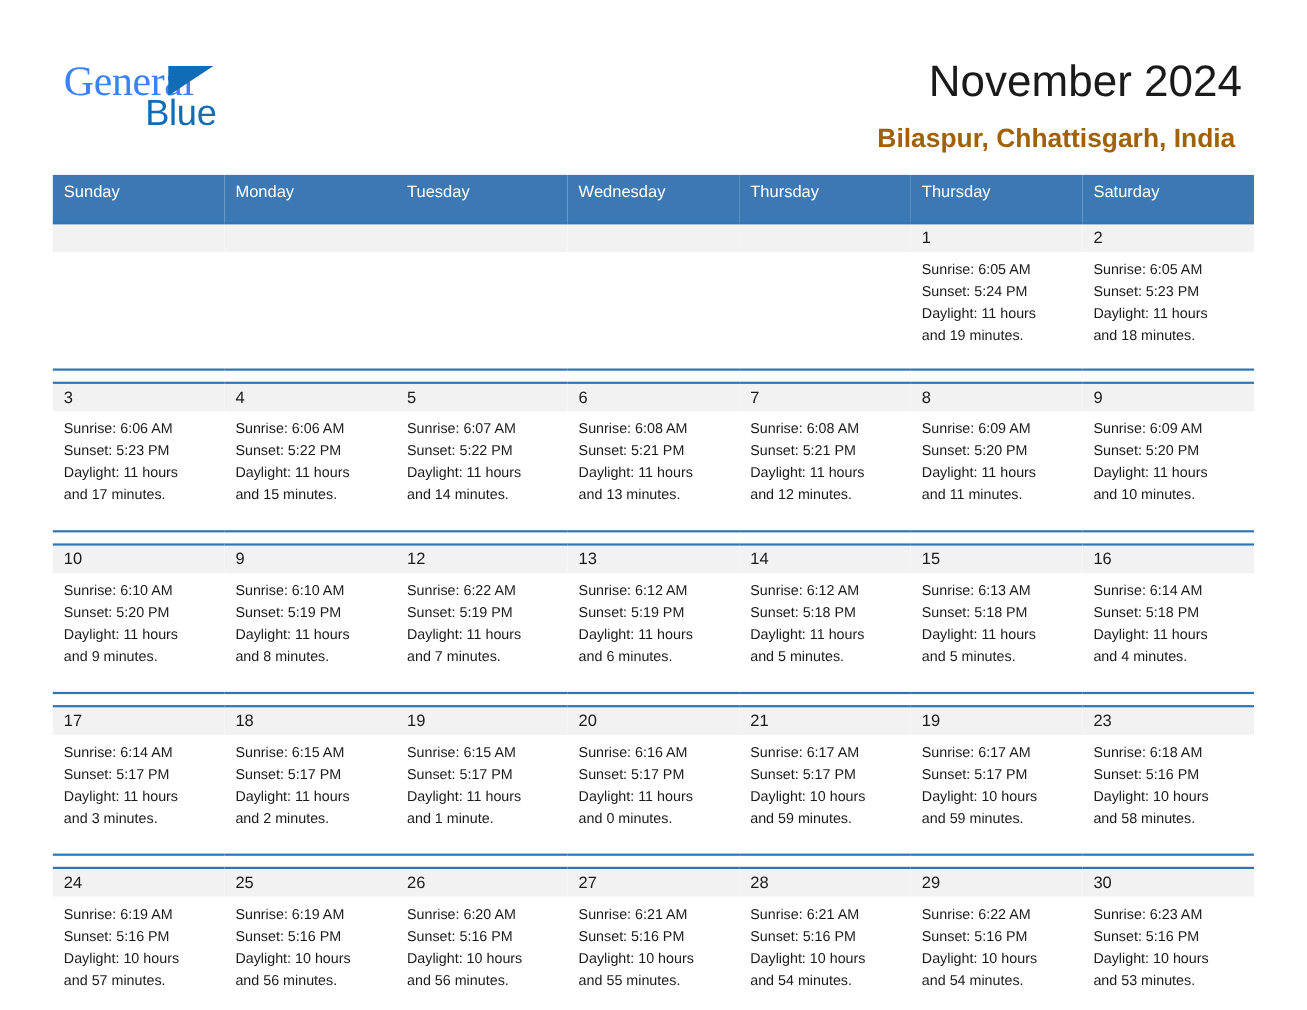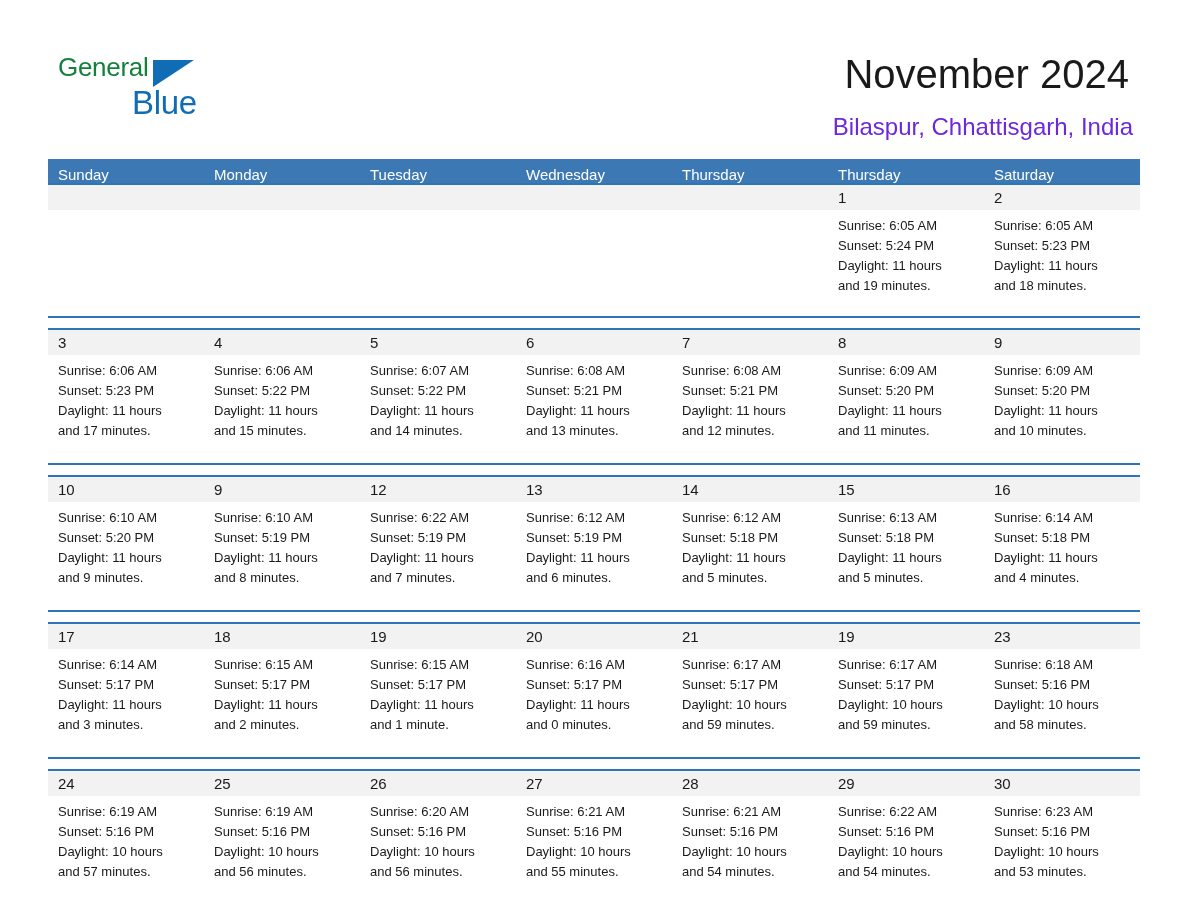--- a/index.html
+++ b/index.html
@@ -32,24 +32,24 @@
     position: absolute;
     left: 58px;
     top: 52px;
     width: 200px;
     height: 70px;
   }
   .logo-general {
     position: absolute;
     left: 0;
     top: 0;
-    font-size: 26px;
+    font-size: 38px;
     letter-spacing: -0.3px;
-    color: #15803d;
-    font-family: Liberation Sans, sans-serif;
+    color: #3b82f6;
+    font-family: Liberation Serif, serif;
   }
   .logo-tri {
     position: absolute;
     left: 95px;
     top: 8px;
     width: 0;
     height: 0;
     border-left: 41px solid #0f6cb5;
     border-bottom: 27px solid transparent;
   }
@@ -73,44 +73,44 @@
     font-size: 40px;
     line-height: 48px;
     color: #1a1a1a;
     font-weight: normal;
     margin: 4px;
     letter-spacing: 0px;
   }
   .location {
     font-size: 24px;
     line-height: 30px;
-    color: #6d28d9;
-    margin: 14px 0 0 0;
-    font-weight: normal;
+    color: #a16207;
+    margin: 14px 10px 0 0;
+    font-weight: bold;
   }
 
   
   .calendar {
     position: absolute;
     left: 48px;
     top: 159px;
     width: 1092px;
   }
   table.cal {
     border-collapse: collapse;
     table-layout: fixed;
     width: 1092px;
   }
   table.cal th {
     background: #3c78b4;
     color: #ffffff;
     font-weight: normal;
     font-size: 15px;
     text-align: left;
-    padding: 7px 0 0 10px;
+    padding: 7px 0 19px 10px;
     height: 16px;
     box-sizing: border-box;
   }
   table.cal td {
     vertical-align: top;
     padding: 0;
     width: 156px;
     border-top: 2px solid #2e75b6;
     background: #ffffff;
   }

